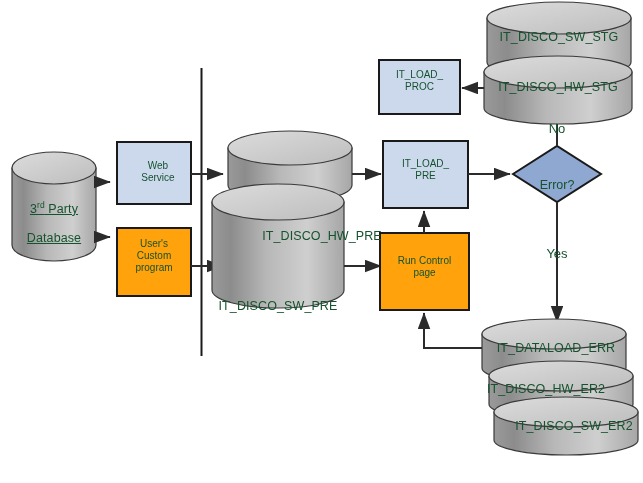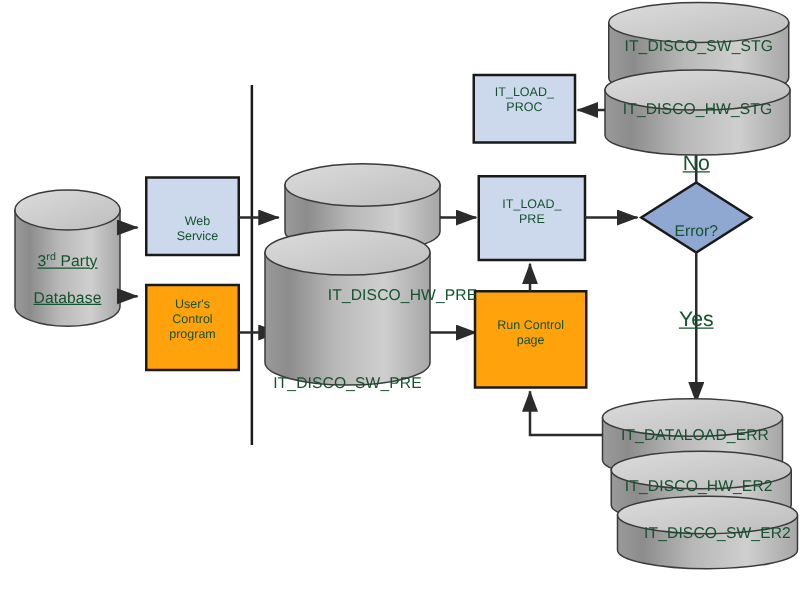--- a/index.html
+++ b/index.html
@@ -4,21 +4,21 @@
 <style>
   html,body{margin:0;padding:0;background:#ffffff;}
   body{width:643px;height:483px;overflow:hidden;
        font-family:"Liberation Sans","DejaVu Sans",sans-serif;}
   #stage{position:relative;width:643px;height:483px;background:#ffffff;}
   #stage svg{position:absolute;left:0;top:0;}
   .lbl{position:absolute;color:#14532d;text-align:center;line-height:1.18;
        white-space:pre-line;pointer-events:none;}
   .boxlbl{font-size:10px;}
   .cyllbl{font-size:12.5px;letter-spacing:.1px;}
-  .edgelbl{font-size:17px;text-decoration:underline;}
+  .edgelbl{font-size:13px;}
   .dialbl{font-size:12.5px;}
   sup{font-size:8.5px;vertical-align:super;}
 </style>
 </head>
 <body>
 
 <div id="stage">
 
   <svg width="643" height="483" viewBox="0 0 643 483">
     <defs>
@@ -109,45 +109,45 @@
     </g>
 
     <polyline points="482,348 424,348 424,313" fill="none" stroke="#2b2b2b" stroke-width="2" marker-end="url(#arw)"></polyline>
   </svg>
 
   <div class="lbl cyllbl" style="left:12px;top:185px;width:84px;text-decoration:underline;">
     <span><span>3</span><sup>rd</sup><span> Party</span></span><br>
     <span>Database</span>
   </div>
 
-  <div class="lbl boxlbl" style="left:117px;top:172px;width:82px;">Web
+  <div class="lbl boxlbl" style="left:117px;top:160px;width:82px;">Web
 Service</div>
 
   <div class="lbl boxlbl" style="left:117px;top:238px;width:74px;">User's
-Control
+Custom
 program</div>
 
   <div class="lbl cyllbl" style="left:212px;top:229px;width:132px;margin-left:44px;">IT_DISCO_HW_PRE</div>
   <div class="lbl cyllbl" style="left:212px;top:259px;width:132px;margin-top:40px;">IT_DISCO_SW_PRE</div>
 
   <div class="lbl boxlbl" style="left:383px;top:158px;width:85px;">IT_LOAD_
 PRE</div>
 
   <div class="lbl boxlbl" style="left:380px;top:255px;width:89px;">Run Control
 page</div>
 
   <div class="lbl dialbl" style="left:513px;top:167px;width:88px;margin-top:11px;">Error?</div>
 
   <div class="lbl boxlbl" style="left:379px;top:69px;width:81px;">IT_LOAD_
 PROC</div>
 
   <div class="lbl cyllbl" style="left:487px;top:30px;width:144px;">IT_DISCO_SW_STG</div>
   <div class="lbl cyllbl" style="left:484px;top:80px;width:148px;">IT_DISCO_HW_STG</div>
 
   <div class="lbl cyllbl" style="left:482px;top:341px;width:148px;">IT_DATALOAD_ERR</div>
-  <div class="lbl cyllbl" style="left:489px;top:382px;width:140px;">IT_DISCO_HW_ER2</div>
+  <div class="lbl cyllbl" style="left:476px;top:382px;width:140px;">IT_DISCO_HW_ER2</div>
   <div class="lbl cyllbl" style="left:494px;top:419px;width:160px;">IT_DISCO_SW_ER2</div>
 
   <div class="lbl edgelbl" style="left:533px;top:121px;width:48px;">No</div>
 
   <div class="lbl edgelbl" style="left:533px;top:246px;width:48px;">Yes</div>
 
 </div>
 
 </body></html>

